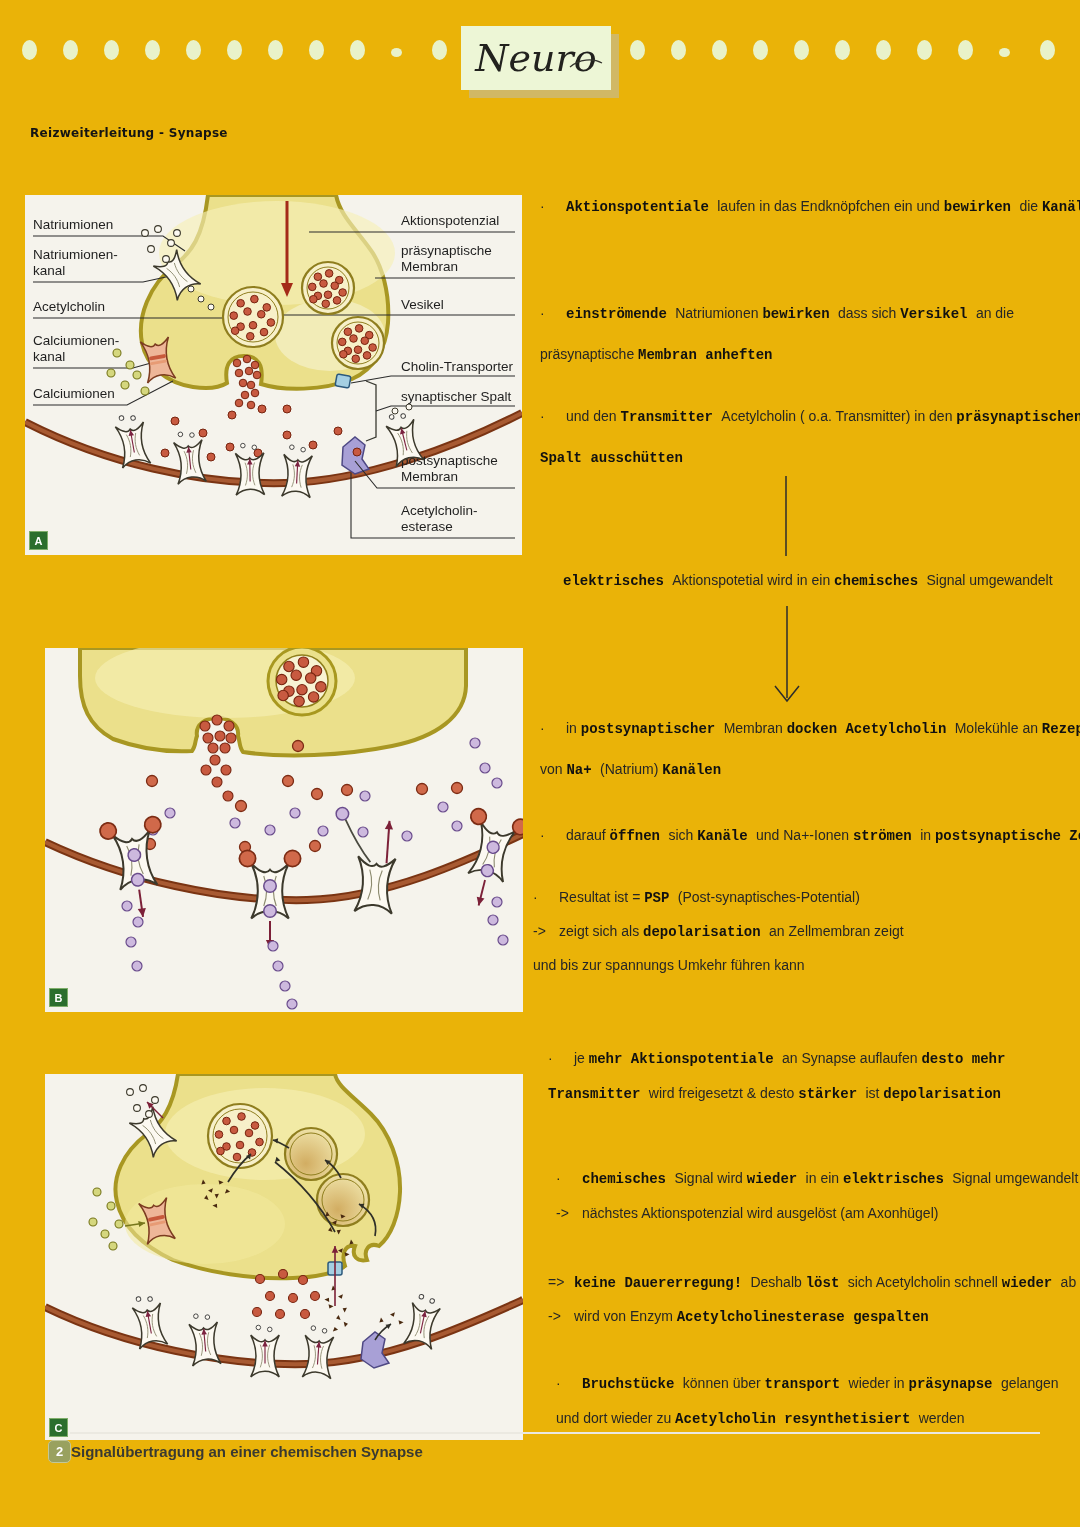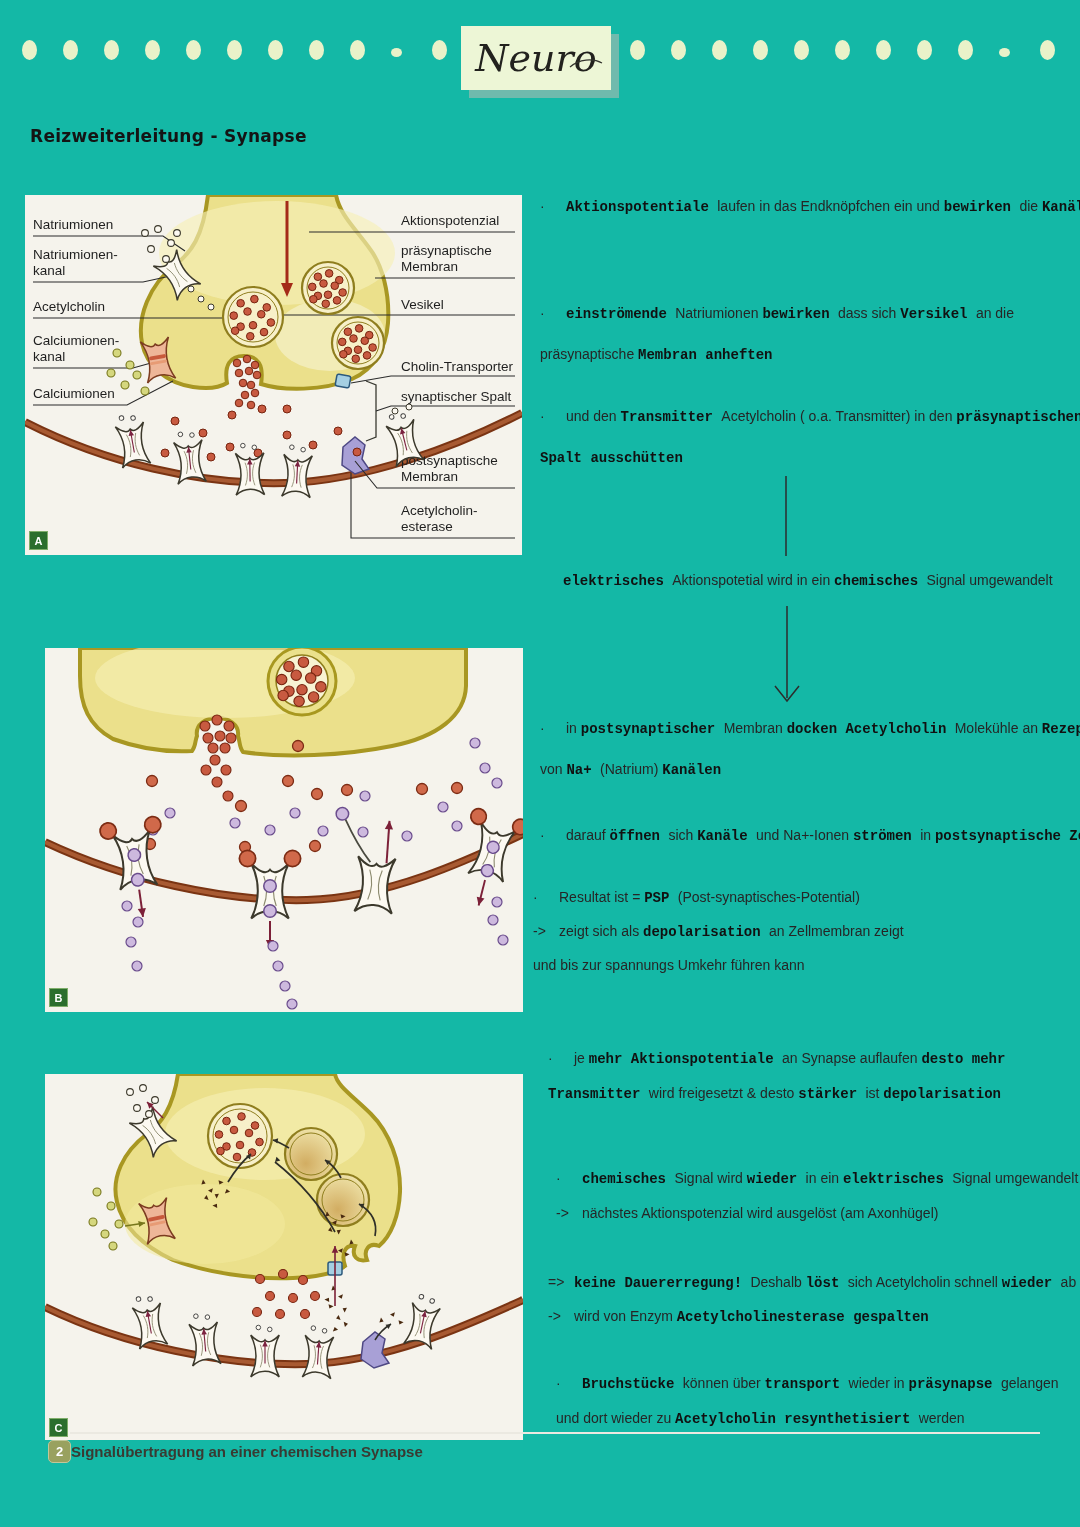--- a/index.html
+++ b/index.html
@@ -1,25 +1,25 @@
 <!DOCTYPE html>
 <html><head>
 <meta charset="utf-8">
 <style>
   html,body{margin:0;padding:0;background:#e8e8e8;}
-  .page{position:relative;width:1080px;height:1527px;background:#14b8a6;overflow:hidden;
+  .page{position:relative;width:1080px;height:1527px;background:#eab308;overflow:hidden;
         font-family:"Liberation Sans",sans-serif;}
   
   .dots-layer{position:absolute;left:0;top:0;width:1080px;height:100px;}
   .hdot{position:absolute;background:#e9f2c9;border-radius:50%;}
   .neuro-box{position:absolute;left:461px;top:26px;width:150px;height:64px;background:#edf6d6;
              box-shadow:8px 8px 0 rgba(188,188,178,.55);display:flex;align-items:center;justify-content:center;}
   .neuro-box span{font-family:"DejaVu Serif",serif;font-style:italic;font-size:38px;color:#22221e;}
   .neuro-flourish{position:absolute;right:8px;bottom:20px;}
-  .page-heading{position:absolute;left:30px;top:126px;font-size:17px;font-weight:700;
+  .page-heading{position:absolute;left:30px;top:126px;font-size:12px;font-weight:700;
                 letter-spacing:.3px;color:#141414;font-family:"DejaVu Sans",sans-serif;}
   
   .fig{position:absolute;background:#f5f3ec;}
   .fig svg{display:block;}
   .fig-tag{position:absolute;width:17px;height:17px;background:#2b6e2d;border:1px solid #7fae6a;
            color:#fff;font-size:11px;font-weight:700;display:flex;align-items:center;justify-content:center;}
   .fig-a{left:25px;top:195px;width:497px;height:360px;}
   .fig-b{left:45px;top:648px;width:478px;height:364px;}
   .fig-c{left:45px;top:1074px;width:478px;height:366px;}
   .scanline{position:absolute;left:70px;top:1432px;width:970px;height:2px;background:#ebe9e1;}

